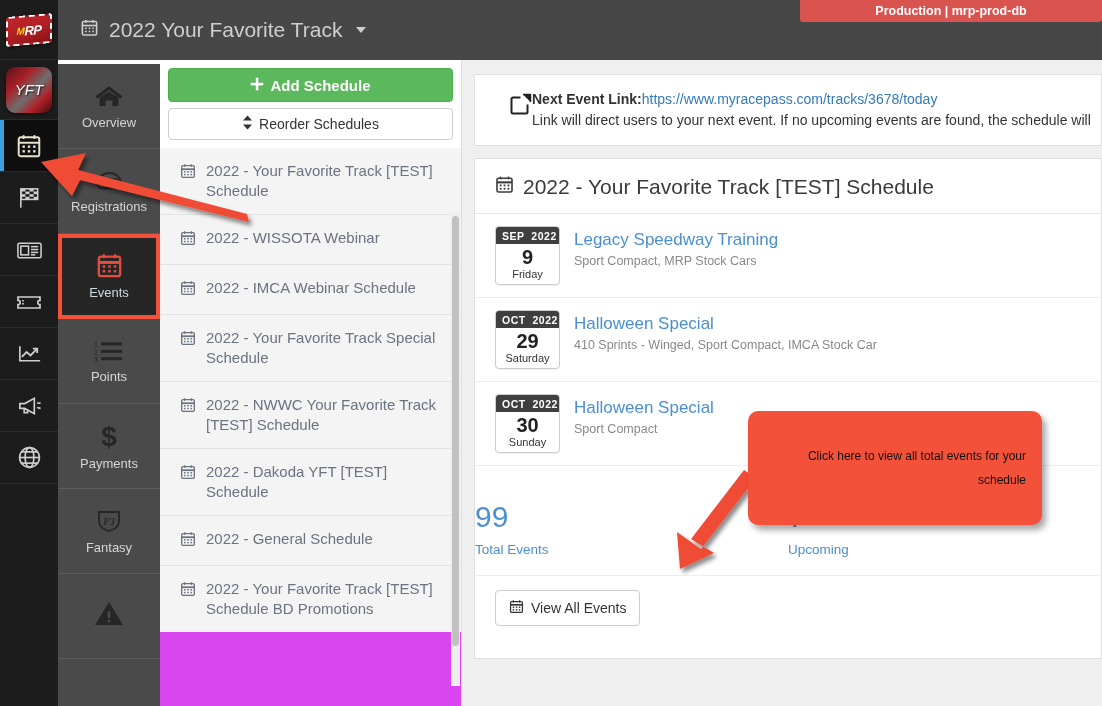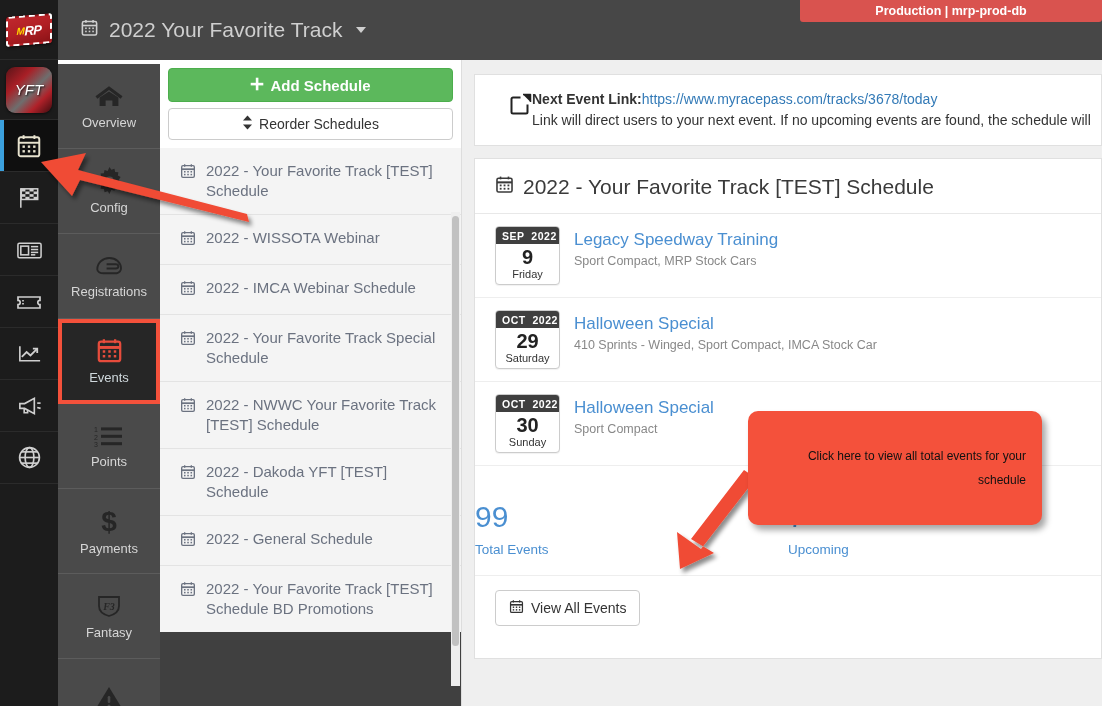--- a/index.html
+++ b/index.html
@@ -88,21 +88,21 @@
   .subnav-item.highlight {
     outline: 4px solid #f4513b;
     outline-offset: -4px;
     z-index: 5;
   }
 
   
   .sched-panel {
     position: absolute; left: 160px; top: 60px;
     width: 302px; height: 646px;
-    background: #404040;
+    background: #d946ef;
     border-right: 1px solid #dddddd;
     z-index: 10;
     overflow: hidden;
   }
   .sched-actions { padding: 8px; background:#fff; }
   .btn-add {
     display:flex; align-items:center; justify-content:center; gap:6px;
     width: 100%; height: 34px;
     background: #5cb85c; border: 1px solid #4cae4c; border-radius: 4px;
     color: #fff; font-size: 15px; font-weight: bold;
@@ -381,29 +381,20 @@
     <div class="subnav-item">
       <span class="sn-ico">
         <svg width="30" height="26" viewBox="0 0 30 26" fill="currentColor">
           <path d="M15 3.2 1.5 13.3l1.9 2.4L15 6.9l11.6 8.8 1.9-2.4z"></path>
           <path d="M5.6 14.6V23h6v-5.6h6.8V23h6v-8.4L15 8.6z"></path>
         </svg>
       </span>
       <span>Overview</span>
     </div>
 
-    <div class="subnav-item">
-      <span class="sn-ico">
-        <svg width="27" height="27" viewBox="0 0 24 24" fill="currentColor">
-          <path d="M12 0l1.6 2.4 2.8-.8.6 2.8 2.9.2-.5 2.9 2.5 1.4-1.6 2.4 1.6 2.4-2.5 1.4.5 2.9-2.9.2-.6 2.8-2.8-.8L12 24l-1.6-2.4-2.8.8-.6-2.8-2.9-.2.5-2.9L2.1 15l1.6-2.4L2.1 10l2.5-1.4-.5-2.9 2.9-.2.6-2.8 2.8.8z"></path>
-          <circle cx="12" cy="12" r="3.6" fill="#4a4a4a"></circle>
-        </svg>
-      </span>
-      <span>Config</span>
-    </div>
 
     <div class="subnav-item">
       <span class="sn-ico">
         <svg width="30" height="24" viewBox="0 0 30 24" fill="none" stroke="currentColor" stroke-width="1.9">
           <path d="M3.3 15.3C3.3 8.9 8.6 4 15.3 4S27 8.4 27 14.3c0 3-1.4 4.3-4.3 4.9l-13 .1c-3.8 0-6.4-1.6-6.4-4z"></path>
           <path d="M12.6 10.2h9.1c1.5 0 2.6 1 2.6 2.2s-1.1 2.1-2.6 2.1h-9.1"></path>
         </svg>
       </span>
       <span>Registrations</span>
     </div>

